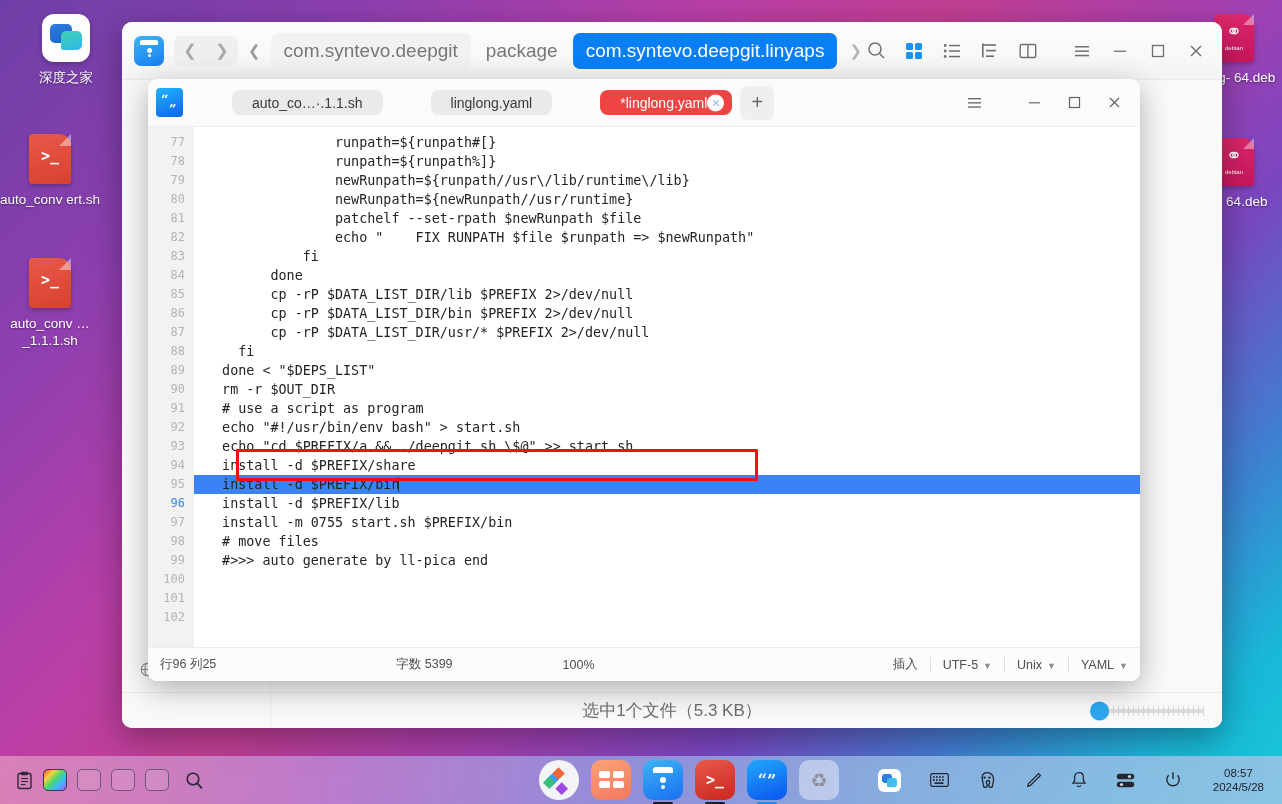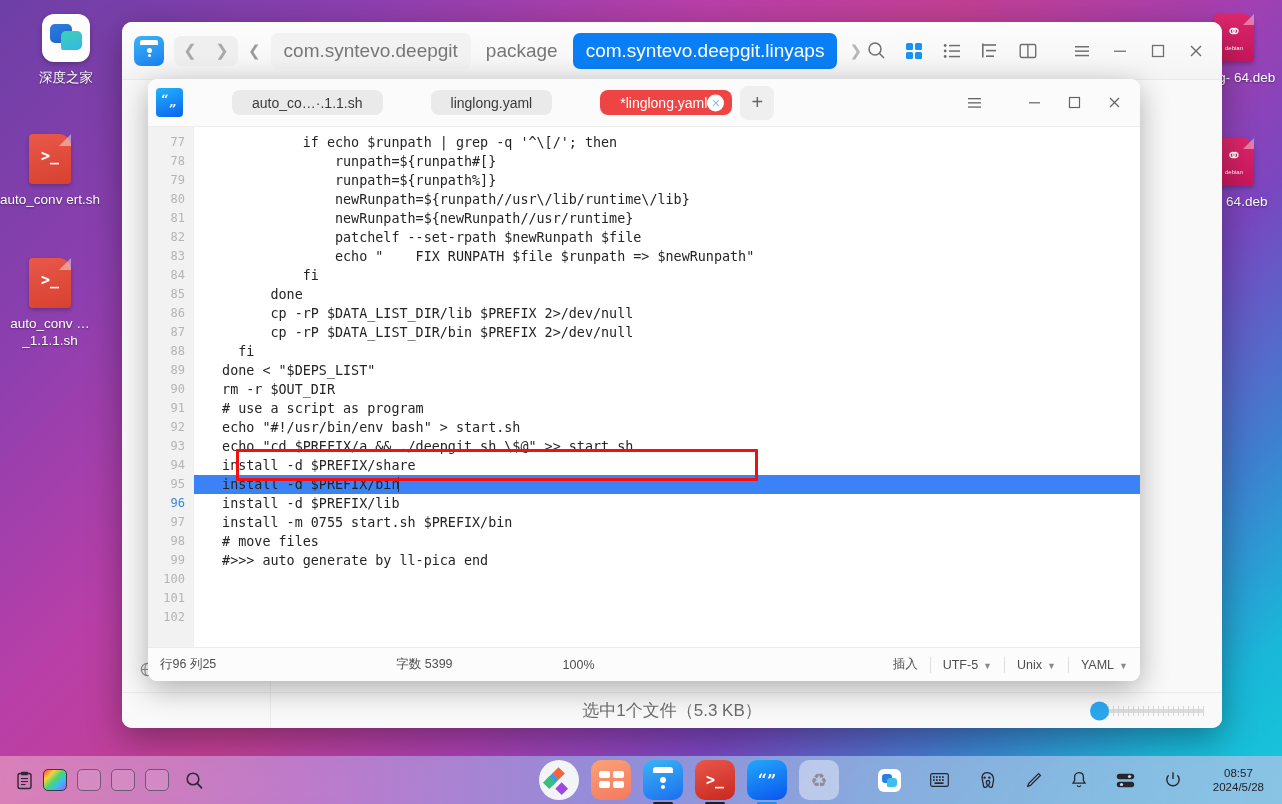--- a/index.html
+++ b/index.html
@@ -569,31 +569,31 @@
         <div class="ln">95</div>
         <div class="ln cur">96</div>
         <div class="ln">97</div>
         <div class="ln">98</div>
         <div class="ln">99</div>
         <div class="ln">100</div>
         <div class="ln">101</div>
         <div class="ln">102</div>
       </div>
     <div id="code">
-      <div class="cl">            if echo $runpath | grep -q '^\[/'; then</div>
         <div class="cl">                runpath=${runpath#[}</div>
         <div class="cl">                runpath=${runpath%]}</div>
         <div class="cl">                newRunpath=${runpath//usr\/lib/runtime\/lib}</div>
         <div class="cl">                newRunpath=${newRunpath//usr/runtime}</div>
         <div class="cl">                patchelf --set-rpath $newRunpath $file</div>
         <div class="cl">                echo "    FIX RUNPATH $file $runpath =&gt; $newRunpath"</div>
         <div class="cl">            fi</div>
         <div class="cl">        done</div>
         <div class="cl">        cp -rP $DATA_LIST_DIR/lib $PREFIX 2&gt;/dev/null</div>
         <div class="cl">        cp -rP $DATA_LIST_DIR/bin $PREFIX 2&gt;/dev/null</div>
+        <div class="cl">        cp -rP $DATA_LIST_DIR/usr/* $PREFIX 2&gt;/dev/null</div>
         <div class="cl">    fi</div>
         <div class="cl">  done &lt; "$DEPS_LIST"</div>
         <div class="cl">  rm -r $OUT_DIR</div>
         <div class="cl">  # use a script as program</div>
         <div class="cl">  echo "#!/usr/bin/env bash" &gt; start.sh</div>
         <div class="cl">  echo "cd $PREFIX/a &amp;&amp; ./deepgit.sh \$@" &gt;&gt; start.sh</div>
         <div class="cl">  install -d $PREFIX/share</div>
         <div class="cl cur">  install -d $PREFIX/bin<span class="caret"></span></div>
         <div class="cl">  install -d $PREFIX/lib</div>
         <div class="cl">  install -m 0755 start.sh $PREFIX/bin</div>

